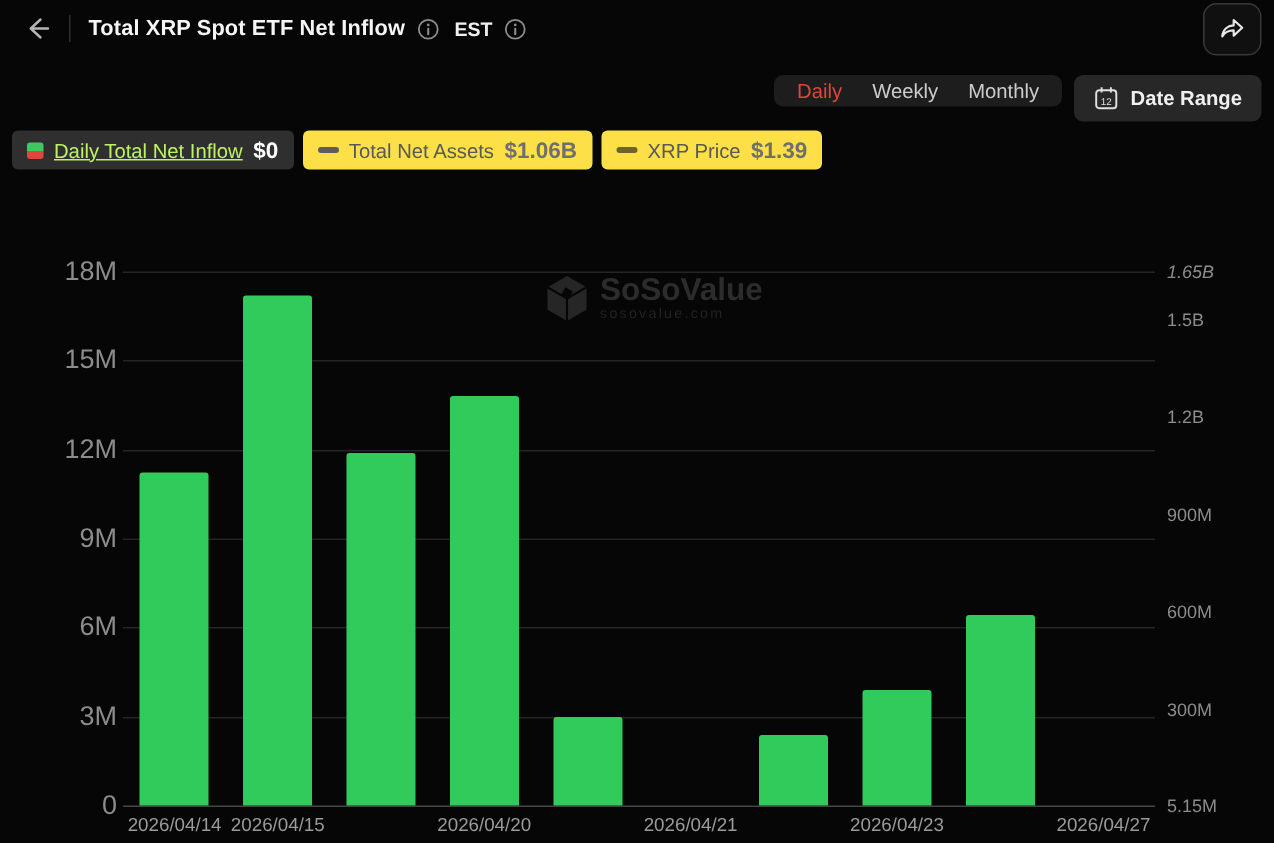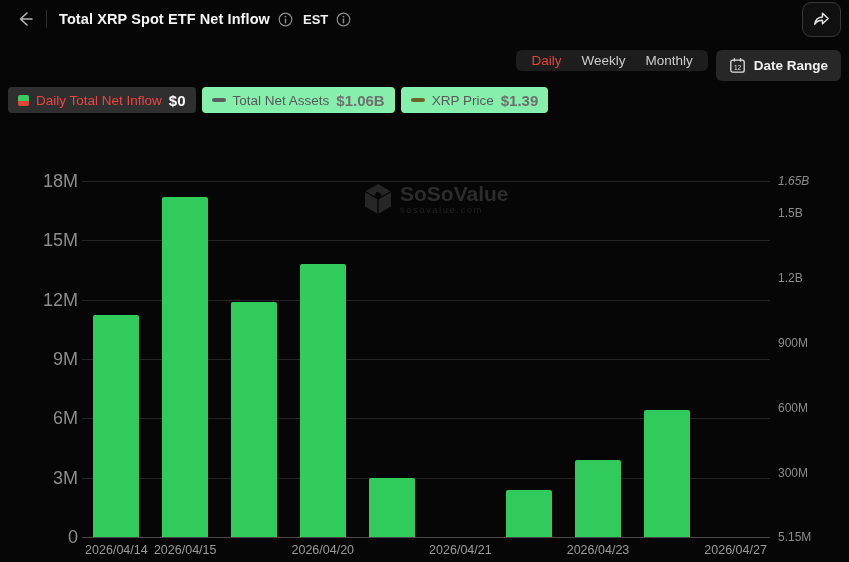--- a/index.html
+++ b/index.html
@@ -32,22 +32,22 @@
   .tab.active { color:#e2453a; }
   .daterange { background:#272727; border:none; border-radius:6px; height:31px;
     display:flex; align-items:center; gap:8px; padding:0 13px; cursor:pointer;
     font-family:inherit; }
   .daterange .dr-label { font-size:13.5px; font-weight:bold; color:#f0f0f0; }
   
   .legend { position:absolute; top:87px; left:8px; display:flex; gap:6px; }
   .pill { height:26px; border-radius:4px; display:flex; align-items:center;
     gap:7px; padding:0 10px; cursor:pointer; border:none; font-family:inherit; }
   .pill.on { background:#2f2f2f; }
-  .pill.off { background:#86efac; }
-  .pill.on  .pl-label { color:#ef4444; }
+  .pill.off { background:#fde047; }
+  .pill.on  .pl-label { color:#bef264;text-decoration:underline; }
   .pill.off .pl-label { color:#595959; }
   .pl-label { font-size:13.5px; }
   .pill.on  .pl-value { color:#ffffff; }
   .pill.off .pl-value { color:#6f6f6f; }
   .pl-value { font-size:15px; font-weight:bold; }
   .mk-sq { width:11px; height:11px; border-radius:2px;
     background:linear-gradient(to bottom, #3dc860 0 50%, #e0473c 50% 100%); }
   .mk-dash { width:14px; height:4px; border-radius:2px; }
   .mk-gray { background:#5d5d5d; }
   .mk-olive { background:#6f6428; }

